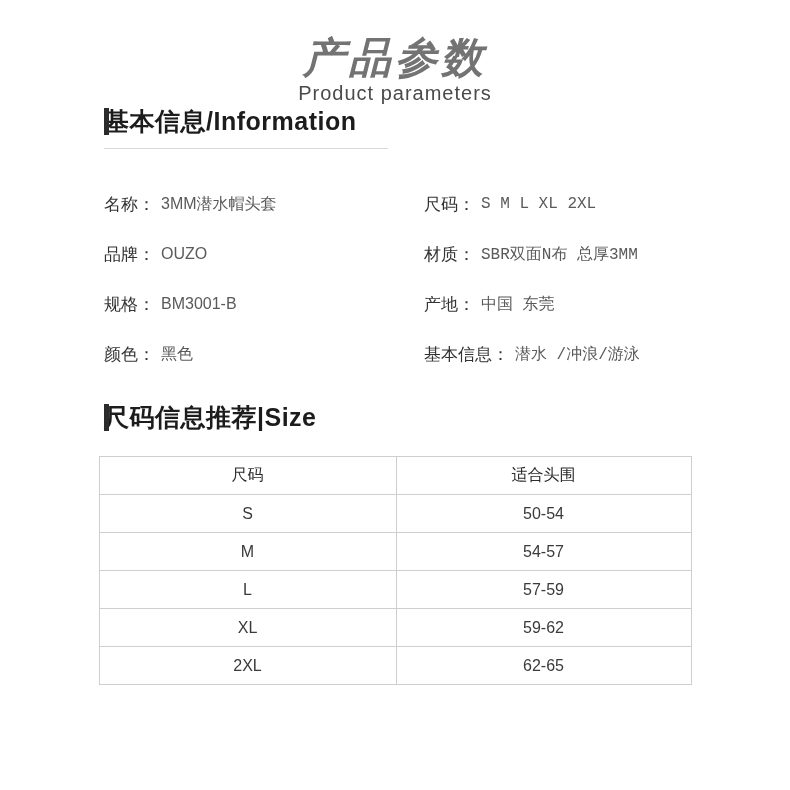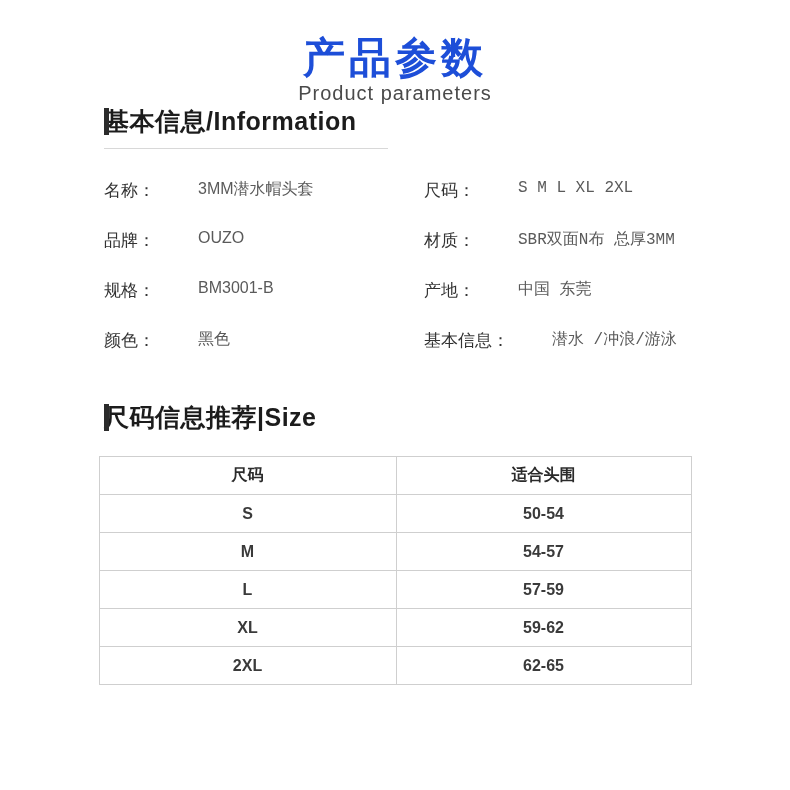--- a/index.html
+++ b/index.html
@@ -23,22 +23,23 @@
 
   
   .header {
     text-align: center;
     padding-top: 34px;
   }
   .header .title-cn {
     font-size: 42px;
     font-weight: bold;
     letter-spacing: 4px;
-    color: #1d4ed8;
+    color: #737373;
     line-height: 1.15;
+    font-style: italic;
   }
   .header .title-en {
     font-size: 20px;
     color: #4a4a4a;
     letter-spacing: 1px;
     font-weight: normal;
   }
 
   
   .section-heading {
@@ -77,33 +78,32 @@
     display: flex;
   }
   .info-col {
     display: flex;
     flex-direction: column;
   }
   .info-col.left { width: 320px; }
   .info-col.right { flex: 1; font-family: Liberation Mono, monospace; }
   .info-row {
     display: flex;
-    align-items: flex-start;
+    align-items: center;
     height: 50px;
-    gap: 29px;
   }
   .info-label {
     font-size: 17px;
     color: #333333;
     white-space: nowrap;
   }
   .info-value {
     font-size: 16px;
     color: #5a5a5a;
-    margin-left: 14px;
+    margin-left: 6px;
     white-space: nowrap;
   }
 
   
   .size-section {
     margin-top: 22px;
   }
   .size-table-wrap {
     margin: 22px auto 0 auto;
     width: 740px;
@@ -115,21 +115,21 @@
     border-collapse: collapse;
     width: 593px;
     table-layout: fixed;
   }
   table.size-table th,
   table.size-table td {
     border: 1px solid #cfcfcf;
     text-align: center;
     font-size: 16px;
     color: #3a3a3a;
-    font-weight: bold;
+    font-weight: normal;
     height: 37px;
     padding: 0;
   }
   table.size-table th {
     color: #2b2b2b;
   }
   table.size-table tr td:first-child,
   table.size-table tr th:first-child {
     width: 50%;
   }

